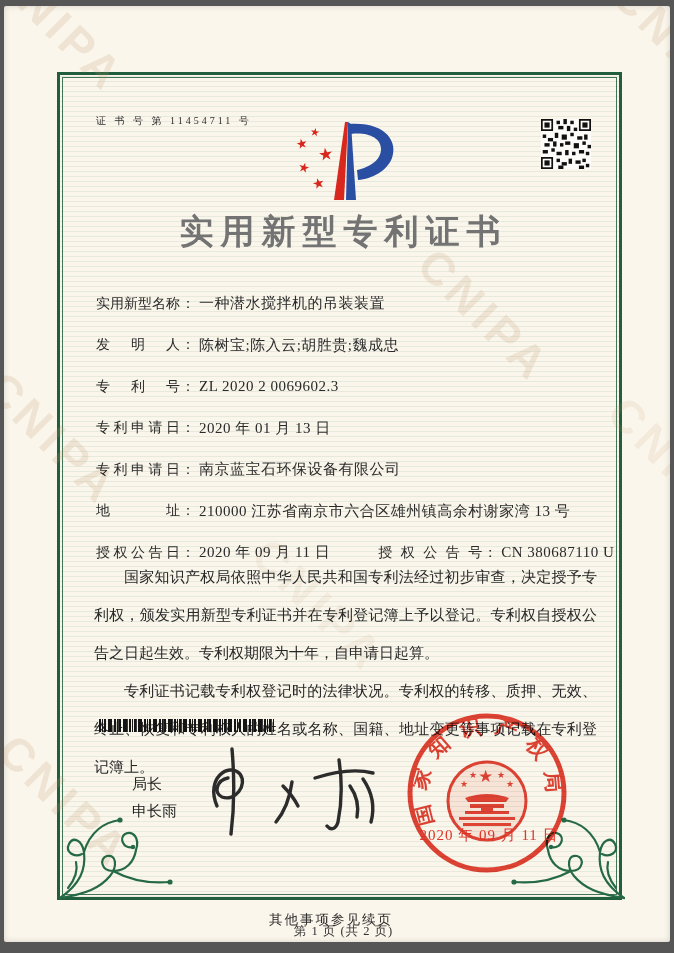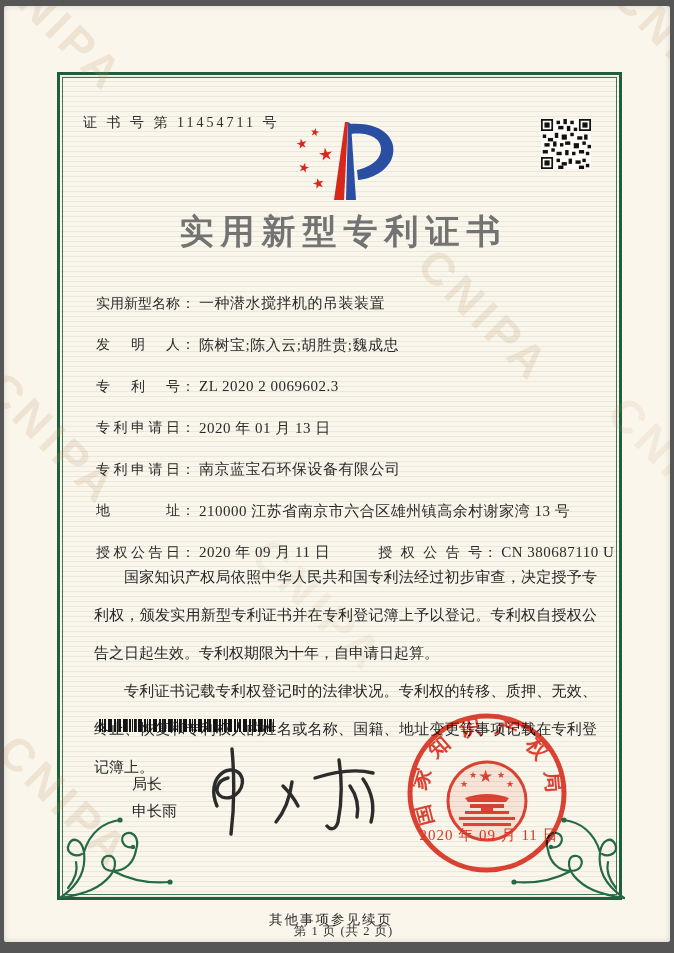--- a/index.html
+++ b/index.html
@@ -12,21 +12,21 @@
   
   .wm{position:absolute;font-family:"Liberation Sans","DejaVu Sans",sans-serif;
       font-weight:bold;font-size:46px;letter-spacing:5px;color:rgba(186,148,106,.18);
       transform:rotate(45deg);z-index:1;white-space:nowrap;}
   
   #frame{position:absolute;left:53px;top:66px;width:559px;height:822px;z-index:0;
          border:3px solid #215e3d;
          background-image:repeating-linear-gradient(0deg,rgba(32,106,66,.09) 0 1px,transparent 1px 5px);}
   #frame::after{content:"";position:absolute;inset:2px;border:1px solid rgba(33,94,61,.85);pointer-events:none;}
   .corner{position:absolute;z-index:2;pointer-events:none;}
-  #cert-number{position:absolute;left:79px;top:108px;font-size:14px;letter-spacing:3px;color:#2e2e2e;z-index:2;}
+  #cert-number{position:absolute;left:92px;top:108px;font-size:10px;letter-spacing:3px;color:#2e2e2e;z-index:2;}
   #logo{position:absolute;left:286px;top:102px;z-index:2;}
   #qr{position:absolute;left:537px;top:111px;z-index:2;}
   #title{position:absolute;left:57px;top:203px;width:565px;text-align:center;z-index:2;
          font-size:34px;font-weight:bold;letter-spacing:7px;color:#737373;}
   #fields{position:absolute;left:92px;top:277px;width:510px;z-index:2;color:#2a2a2a;}
   .frow{height:41.5px;display:flex;align-items:center;}
   .flabel{display:inline-block;width:84px;font-size:14px;text-align:justify;text-align-last:justify;
           text-justify:inter-character;flex:none;}
   .fcolon{flex:none;font-size:14px;margin:0 4px 0 1px;}
   .fvalue{font-size:15px;letter-spacing:.5px;white-space:nowrap;}

